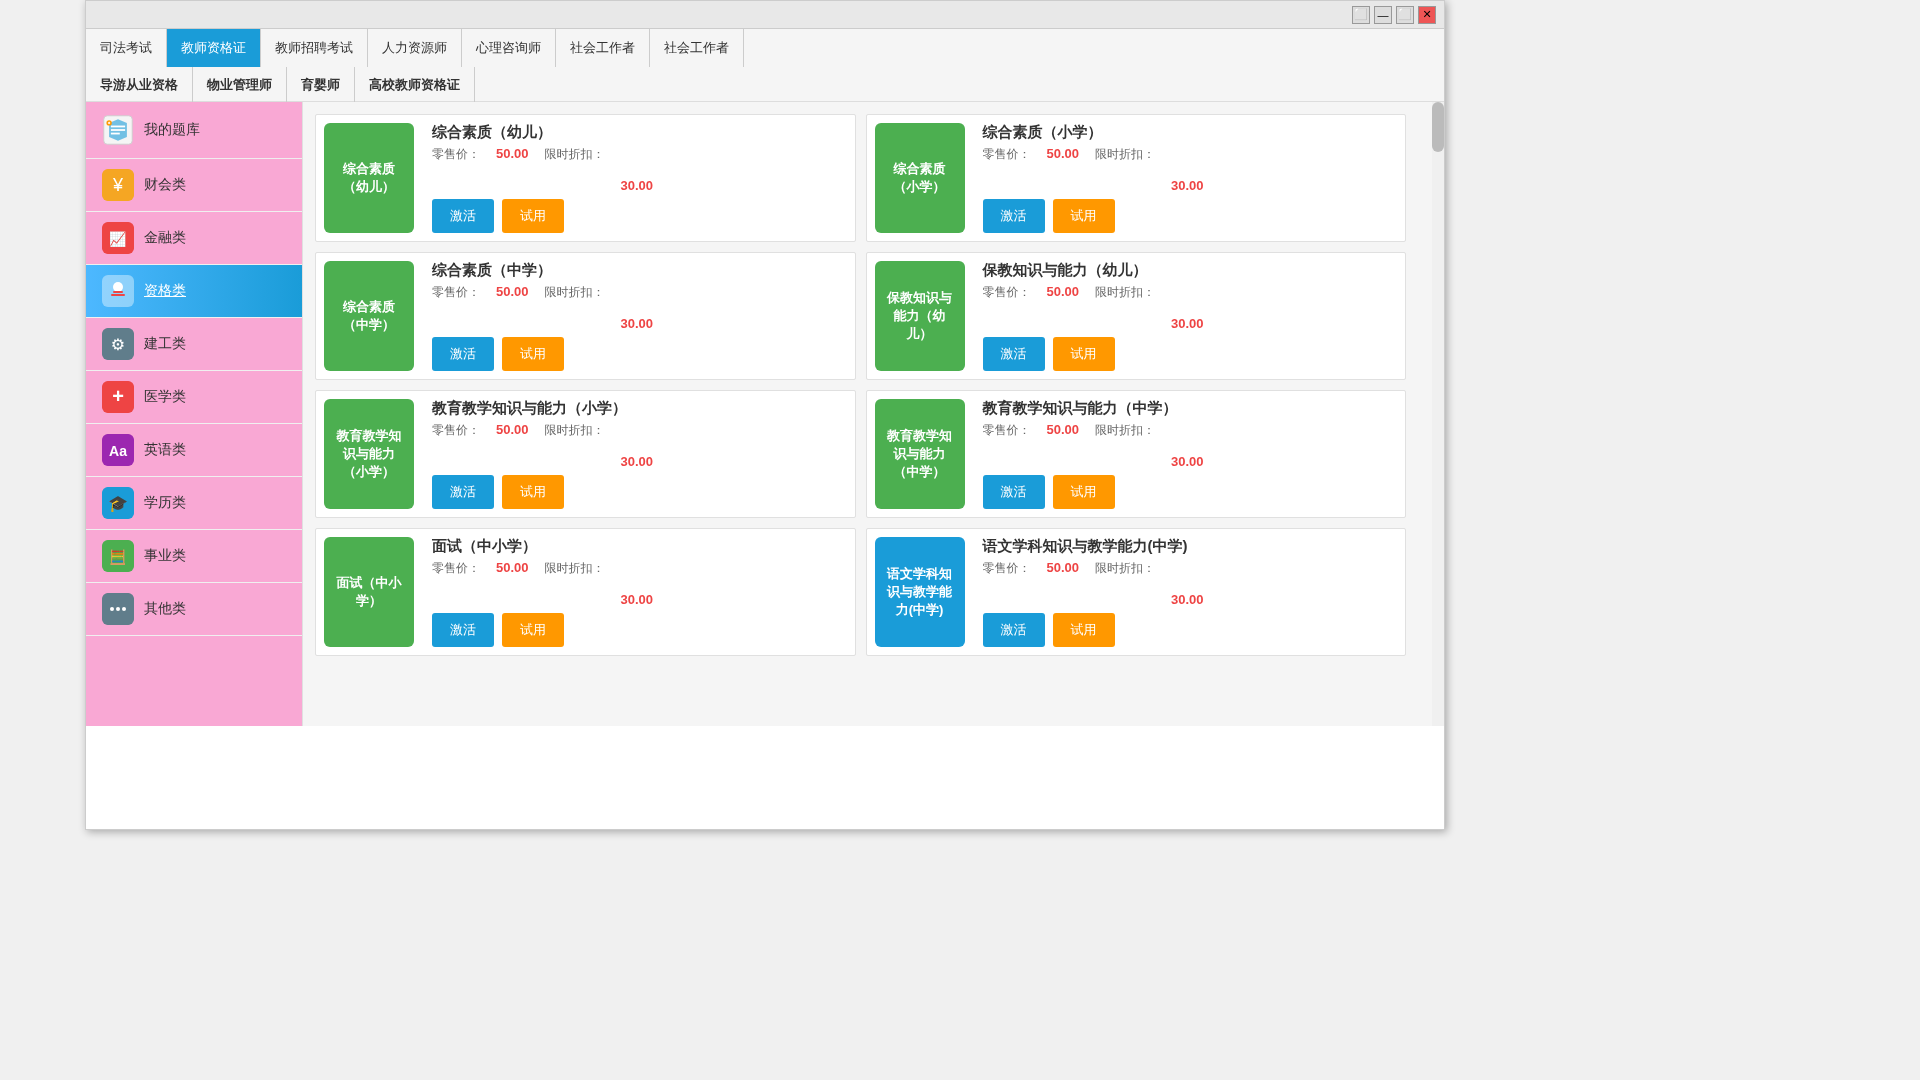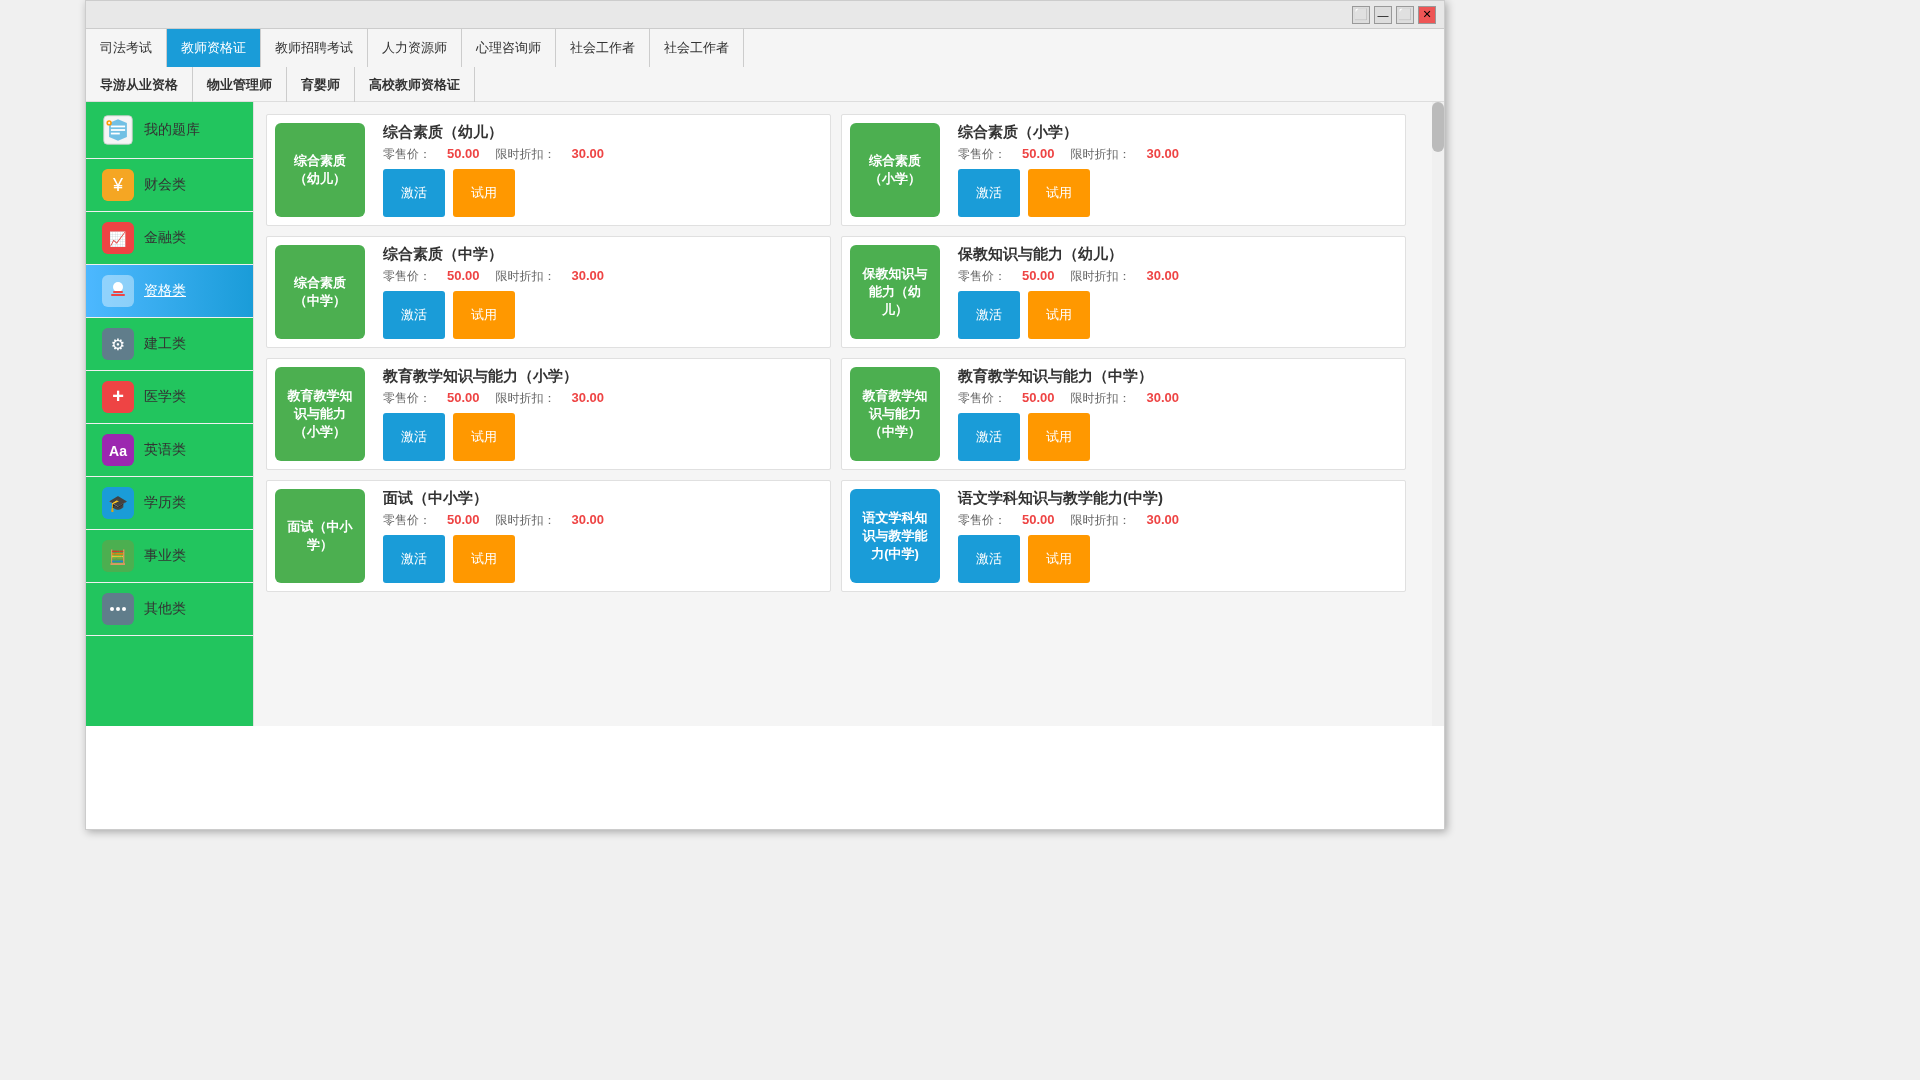--- a/index.html
+++ b/index.html
@@ -22,21 +22,21 @@
     .nav-item { padding: 0 14px; height: 38px; display: flex; align-items: center; cursor: pointer; font-size: 13px; color: #333; border-right: 1px solid #ccc; }
     .nav-item:first-child { border-left: none; }
     .nav-item.active { background: #1a9cd8; color: #fff; }
     .nav-row2 { display: flex; align-items: center; height: 35px; font-weight: bold; }
     .nav-item2 { padding: 0 14px; height: 35px; display: flex; align-items: center; cursor: pointer; font-size: 13px; color: #333; border-right: 1px solid #ccc; }
 
     
     .main-layout { display: flex; height: calc(830px - 28px - 105px - 73px); }
 
     
-    .sidebar { width: 168px; background: #22c55e; border-right: 1px solid #e0e0e0; overflow-y: auto; flex-shrink: 0; }
+    .sidebar { width: 217px; background: #f9a8d4; border-right: 1px solid #e0e0e0; overflow-y: auto; flex-shrink: 0; }
     .sidebar-header { display: flex; align-items: center; padding: 12px 16px; border-bottom: 1px solid #eee; }
     .sidebar-title { font-size: 14px; color: #333; }
     .sidebar-item { display: flex; align-items: center; padding: 10px 16px; cursor: pointer; border-bottom: 1px solid #f0f0f0; }
     .sidebar-item.active { background: linear-gradient(90deg, #4db8ff, #1a9cd8); color: #fff; text-decoration: underline; }
     .sidebar-item.active .sidebar-item-label { color: #fff; }
     .sidebar-item-icon { width: 32px; height: 32px; margin-right: 10px; border-radius: 6px; display: flex; align-items: center; justify-content: center; font-size: 16px; flex-shrink: 0; }
     .sidebar-item-label { font-size: 14px; color: #333; }
 
     
     .content-area { flex: 1; background: #f5f5f5; overflow-y: auto; padding: 12px; position: relative; }
@@ -46,24 +46,24 @@
     .product-card { background: #fff; border: 1px solid #e0e0e0; display: flex; align-items: stretch; border-radius: 2px; }
     .product-badge { width: 90px; min-height: 90px; border-radius: 6px; display: flex; align-items: center; justify-content: center; text-align: center; font-size: 13px; color: #fff; font-weight: bold; line-height: 1.4; padding: 8px; flex-shrink: 0; margin: 8px; }
     .badge-green { background: #4caf50; }
     .badge-blue { background: #1a9cd8; }
     .product-info { flex: 1; padding: 8px 10px; display: flex; flex-direction: column; justify-content: space-between; }
     .product-name { font-size: 15px; color: #333; font-weight: bold; margin-bottom: 4px; }
     .product-price { display: flex; gap: 16px; margin-bottom: 6px; }
     .price-label { font-size: 12px; color: #666; }
     .price-value { font-size: 13px; color: #e44; font-weight: bold; }
     .discount-label { font-size: 12px; color: #666; }
-    .discount-value { font-size: 13px; color: #e44; font-weight: bold; }
+    .discount-value { font-size: 13px; color: #e44; font-weight: bold; margin-top: 32px; }
     .product-buttons { display: flex; gap: 8px; }
     .btn-activate { background: #1a9cd8; color: #fff; border: none; padding: 5px 18px; font-size: 13px; cursor: pointer; border-radius: 3px; }
-    .btn-trial { background: #ff9800; color: #fff; border: none; padding: 15px 18px; font-size: 13px; cursor: pointer; border-radius: 3px; }
+    .btn-trial { background: #ff9800; color: #fff; border: none; padding: 8px 18px; font-size: 13px; cursor: pointer; border-radius: 3px; }
 
     
     .icon-cj { background: #f5a623; border-radius: 8px; }
     .icon-jr { background: #e44; border-radius: 8px; }
     .icon-jg { background: #607d8b; border-radius: 8px; }
     .icon-yx { background: #e44; border-radius: 8px; }
     .icon-yy { background: #9c27b0; border-radius: 8px; }
     .icon-xl { background: #1a9cd8; border-radius: 8px; }
     .icon-sy { background: #4caf50; border-radius: 8px; }
     .icon-qt { background: #607d8b; border-radius: 8px; }

